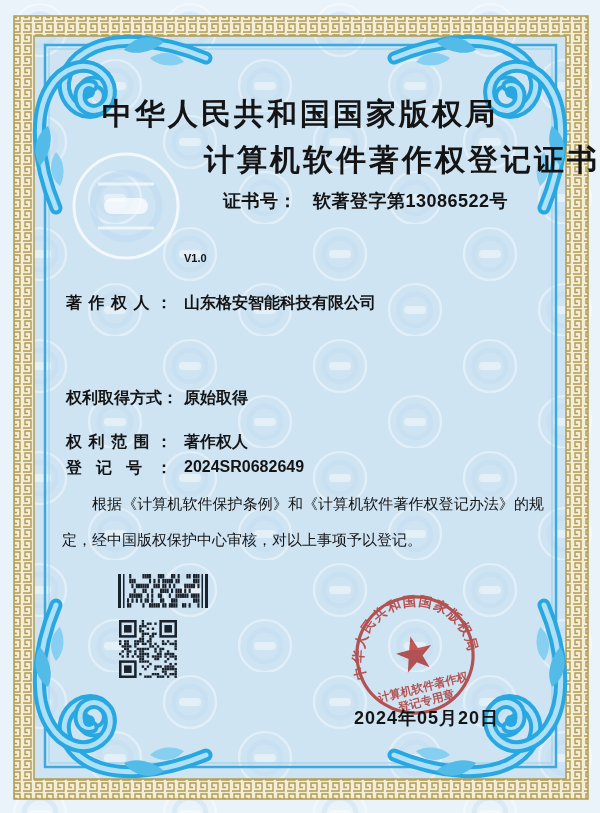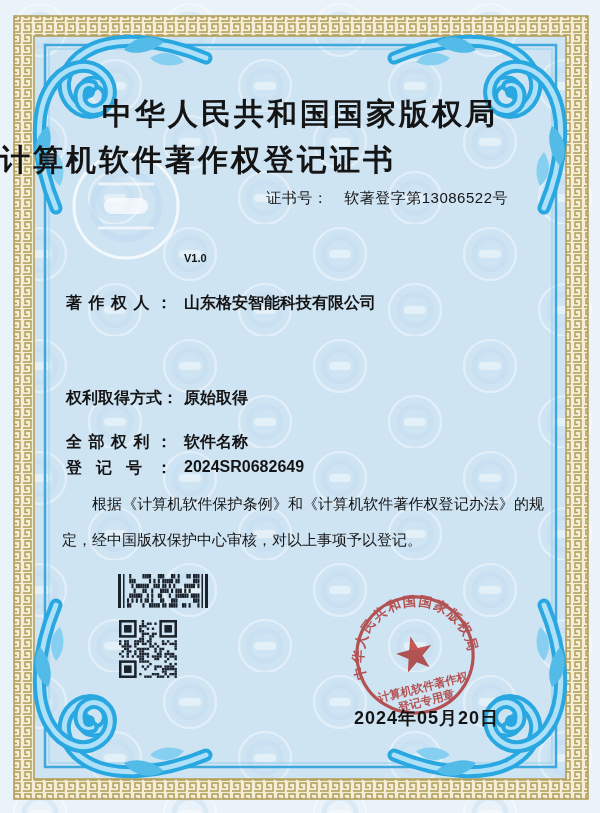--- a/index.html
+++ b/index.html
@@ -14,26 +14,26 @@
   svg.deco{position:absolute;left:0;top:0;width:600px;height:813px;display:block;}
 
   .abs{position:absolute;}
 
   .title1{
     top:94px;left:0;width:600px;text-align:center;
     font-size:30px;font-weight:bold;letter-spacing:3px;
     font-family:"Liberation Serif", serif;
   }
   .title2{
-    top:140px;left:0;width:600px;text-align:left;
+    top:140px;left:0;width:600px;text-align:right;
     font-size:30px;font-weight:bold;letter-spacing:3px;
     font-family:"Liberation Serif", serif;
   }
   .certno{
-    top:189px;right:48px;font-size:15px;font-weight:normal;letter-spacing:.5px;
+    top:189px;right:48px;font-size:18px;font-weight:bold;letter-spacing:.5px;
   }
   .certno .lbl{margin-right:16px;}
 
   .field{left:66px;font-size:16px;font-weight:bold;white-space:nowrap;}
   .field .lbl{
     display:inline-block;width:106px;
     text-align:justify;text-align-last:justify;
     vertical-align:top;
   }
   .field .val{margin-left:12px;}
@@ -134,21 +134,21 @@
 
   <div class="abs field f-acq">
     <span class="lbl">权利取得方式：</span><span class="val">原始取得</span>
   </div>
 
   <div class="abs field f-owner">
     <span class="lbl">著作权人：</span><span class="val">山东格安智能科技有限公司</span>
   </div>
 
   <div class="abs field f-scope">
-    <span class="lbl">全部权利：</span><span class="val">软件名称</span>
+    <span class="lbl">权利范围：</span><span class="val">著作权人</span>
   </div>
 
   <div class="abs field f-reg">
     <span class="lbl">登记号：</span><span class="val">2024SR0682649</span>
   </div>
 
   <p class="abs statement">根据《计算机软件保护条例》和《计算机软件著作权登记办法》的规定，经中国版权保护中心审核，对以上事项予以登记。</p>
 
   <div class="abs barcode">
     <svg id="barcode-svg" viewBox="0 0 90 34">

